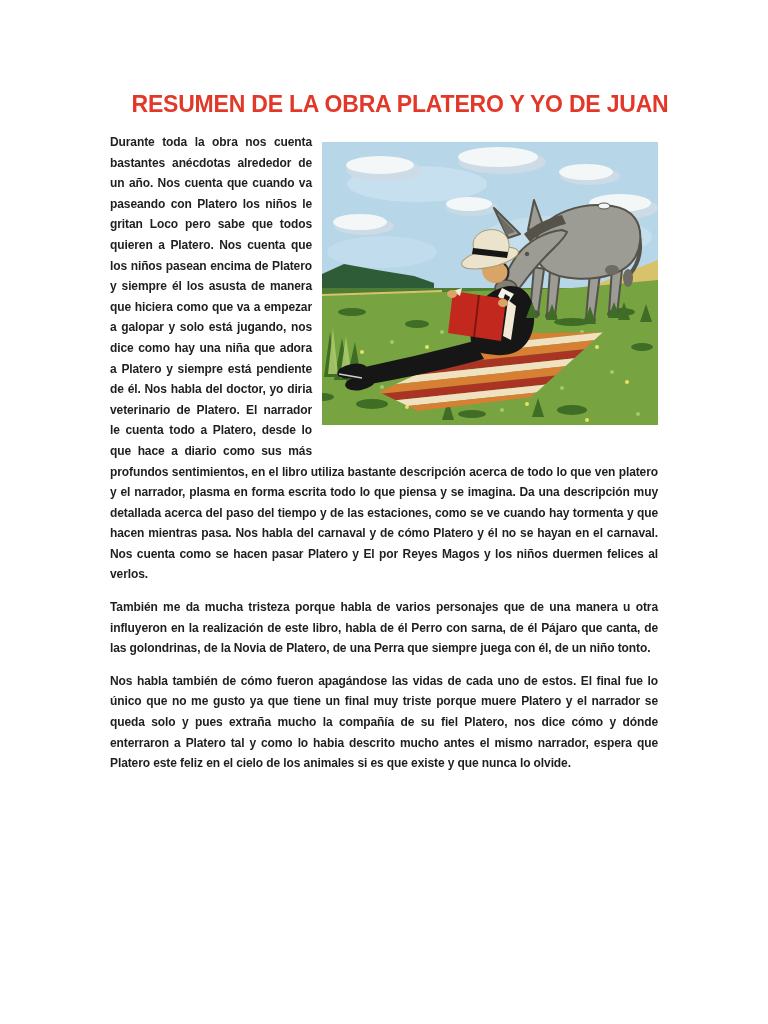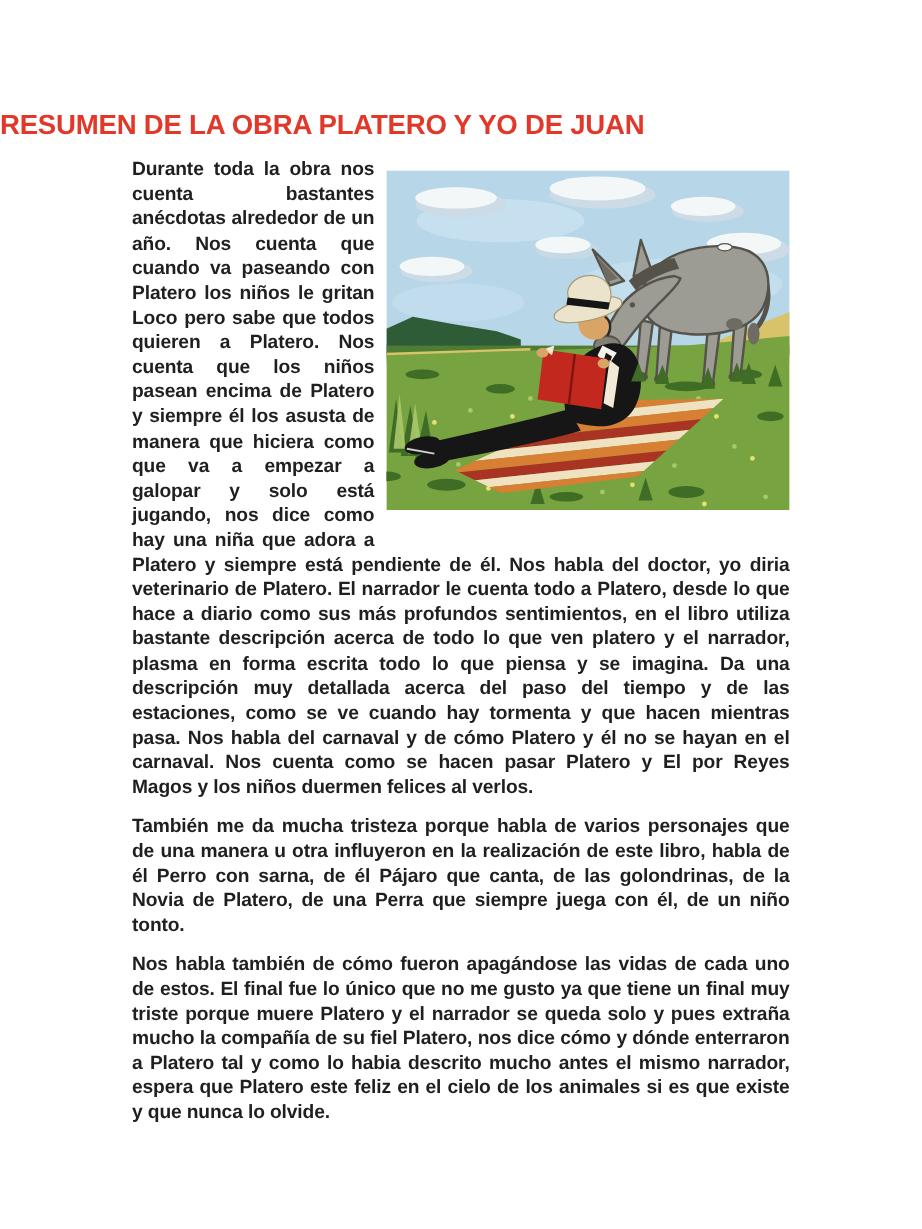--- a/index.html
+++ b/index.html
@@ -5,33 +5,34 @@
   html,body{margin:0;padding:0;background:#ffffff;}
   .page{
     position:relative;
     width:768px;height:1024px;
     background:#ffffff;
     font-family:"Liberation Sans", sans-serif;
     overflow:hidden;
   }
   .doc-title{
     padding-top:86px;
-    text-align:left;
+    text-align:center;
     font-weight:bold;
     font-size:23px;
     line-height:36px;
     letter-spacing:-0.2px;
+    padding-left:32px;
   }
   .content{
     margin:10px 110px 0 110px;
     width:548px;
     color:#1f1f1f;
   }
   .para{
-    font-size:16px;
+    font-size:12px;
     font-weight:bold;
     line-height:20.6px;
     text-align:justify;
     letter-spacing:-0.1px;
     margin:0 0 12px 0;
   }
   .illustration-float{
     float:right;
     width:346px;
     height:328px;

